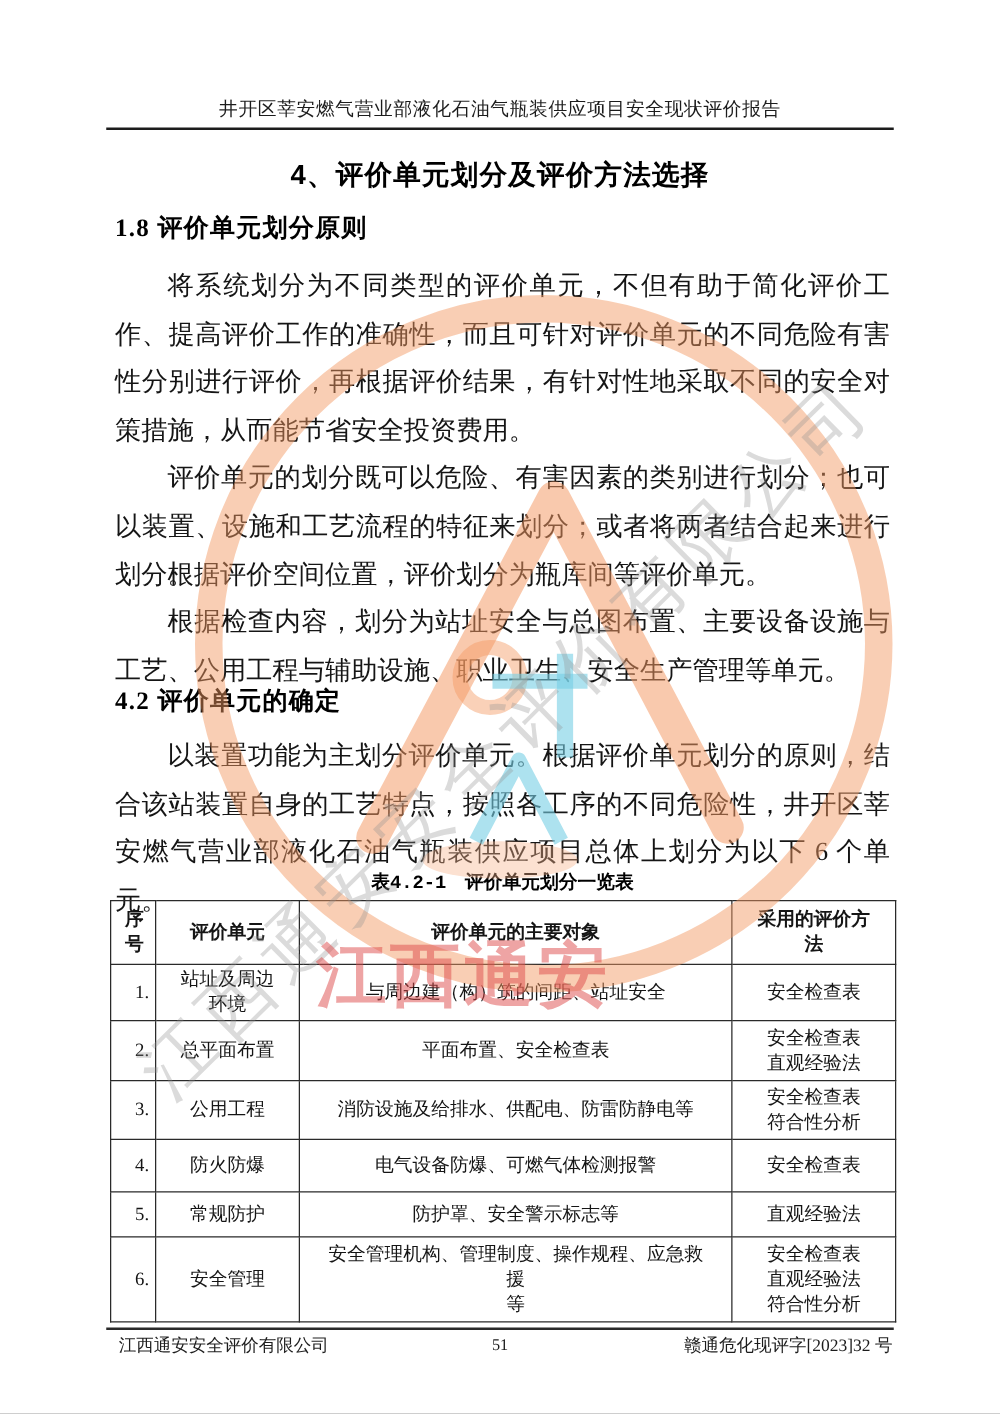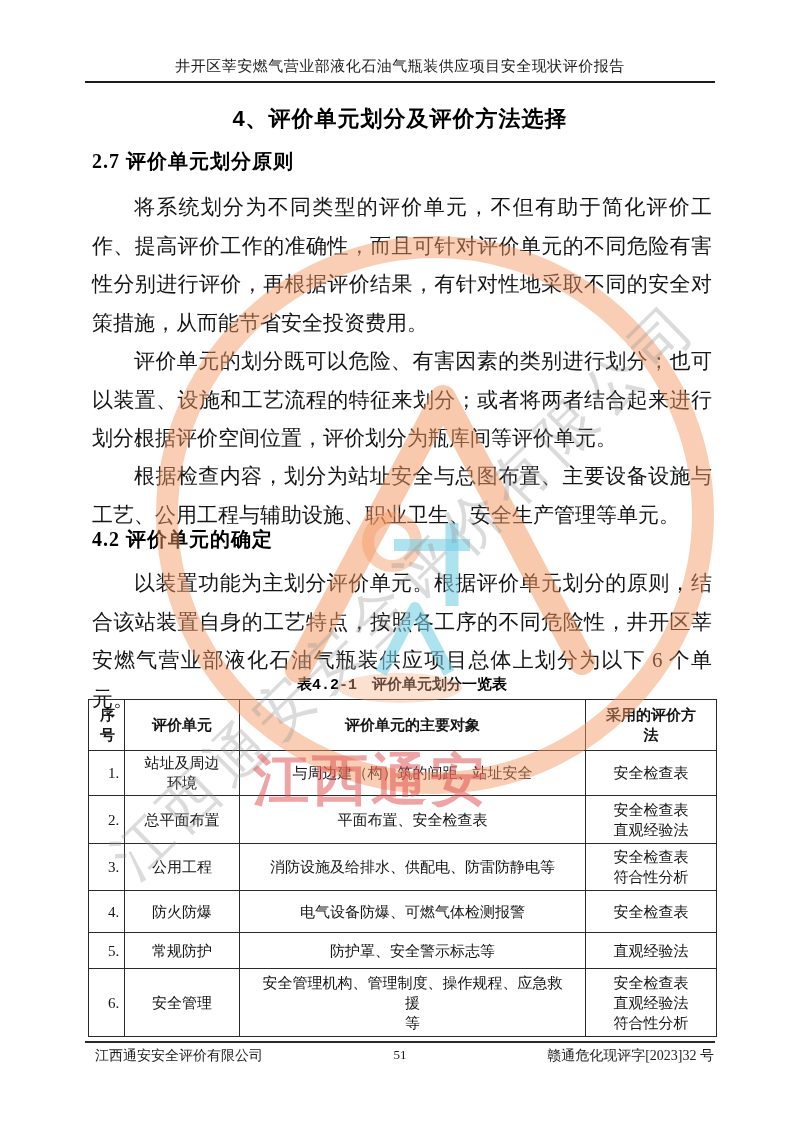--- a/index.html
+++ b/index.html
@@ -57,33 +57,33 @@
     position:absolute; left:405px; top:590px;
     transform:translate(-50%,-50%) rotate(-44.5deg);
     white-space:nowrap; font-size:58px; letter-spacing:8px;
     color:rgba(145,145,145,0.33); font-weight:normal;
   }
   .wm-red {
     position:absolute; left:253px; top:743px;
     font-size:56px; letter-spacing:3px; font-weight:bold;
     color:rgba(221,73,73,0.5); white-space:nowrap;
   }
-  .content { z-index:1; }
+  .content { z-index:1;margin-top:21px; }
 </style>
 </head>
 <body>
 
 <div class="page">
 
   <div class="abs running-header content">井开区莘安燃气营业部液化石油气瓶装供应项目安全现状评价报告</div>
   <div class="abs header-rule content"></div>
 
   <div class="abs chapter-title content">4、评价单元划分及评价方法选择</div>
 
-  <div class="abs section-heading content" style="top:148px;">2.7 评价单元划分原则</div>
+  <div class="abs section-heading content" style="top:148px;">1.8 评价单元划分原则</div>
   <p class="abs para content" style="top:188px;">将系统划分为不同类型的评价单元，不但有助于简化评价工作、提高评价工作的准确性，而且可针对评价单元的不同危险有害性分别进行评价，再根据评价结果，有针对性地采取不同的安全对策措施，从而能节省安全投资费用。</p>
   <p class="abs para content" style="top:342px;">评价单元的划分既可以危险、有害因素的类别进行划分；也可以装置、设施和工艺流程的特征来划分；或者将两者结合起来进行划分。</p>
   <p class="abs para content" style="top:419px;">根据评价空间位置，评价划分为瓶库间等评价单元。</p>
   <p class="abs para content" style="top:457px;">根据检查内容，划分为站址安全与总图布置、主要设备设施与工艺、公用工程与辅助设施、职业卫生、安全生产管理等单元。</p>
 
   <div class="abs section-heading content" style="top:526px;">4.2 评价单元的确定</div>
   <p class="abs para content" style="top:564px;">以装置功能为主划分评价单元。根据评价单元划分的原则，结合该站装置自身的工艺特点，按照各工序的不同危险性，井开区莘安燃气营业部液化石油气瓶装供应项目总体上划分为以下 6 个单元。</p>
 
   <div class="abs table-caption content">表4.2-1　评价单元划分一览表</div>
   <table class="abs units content">

